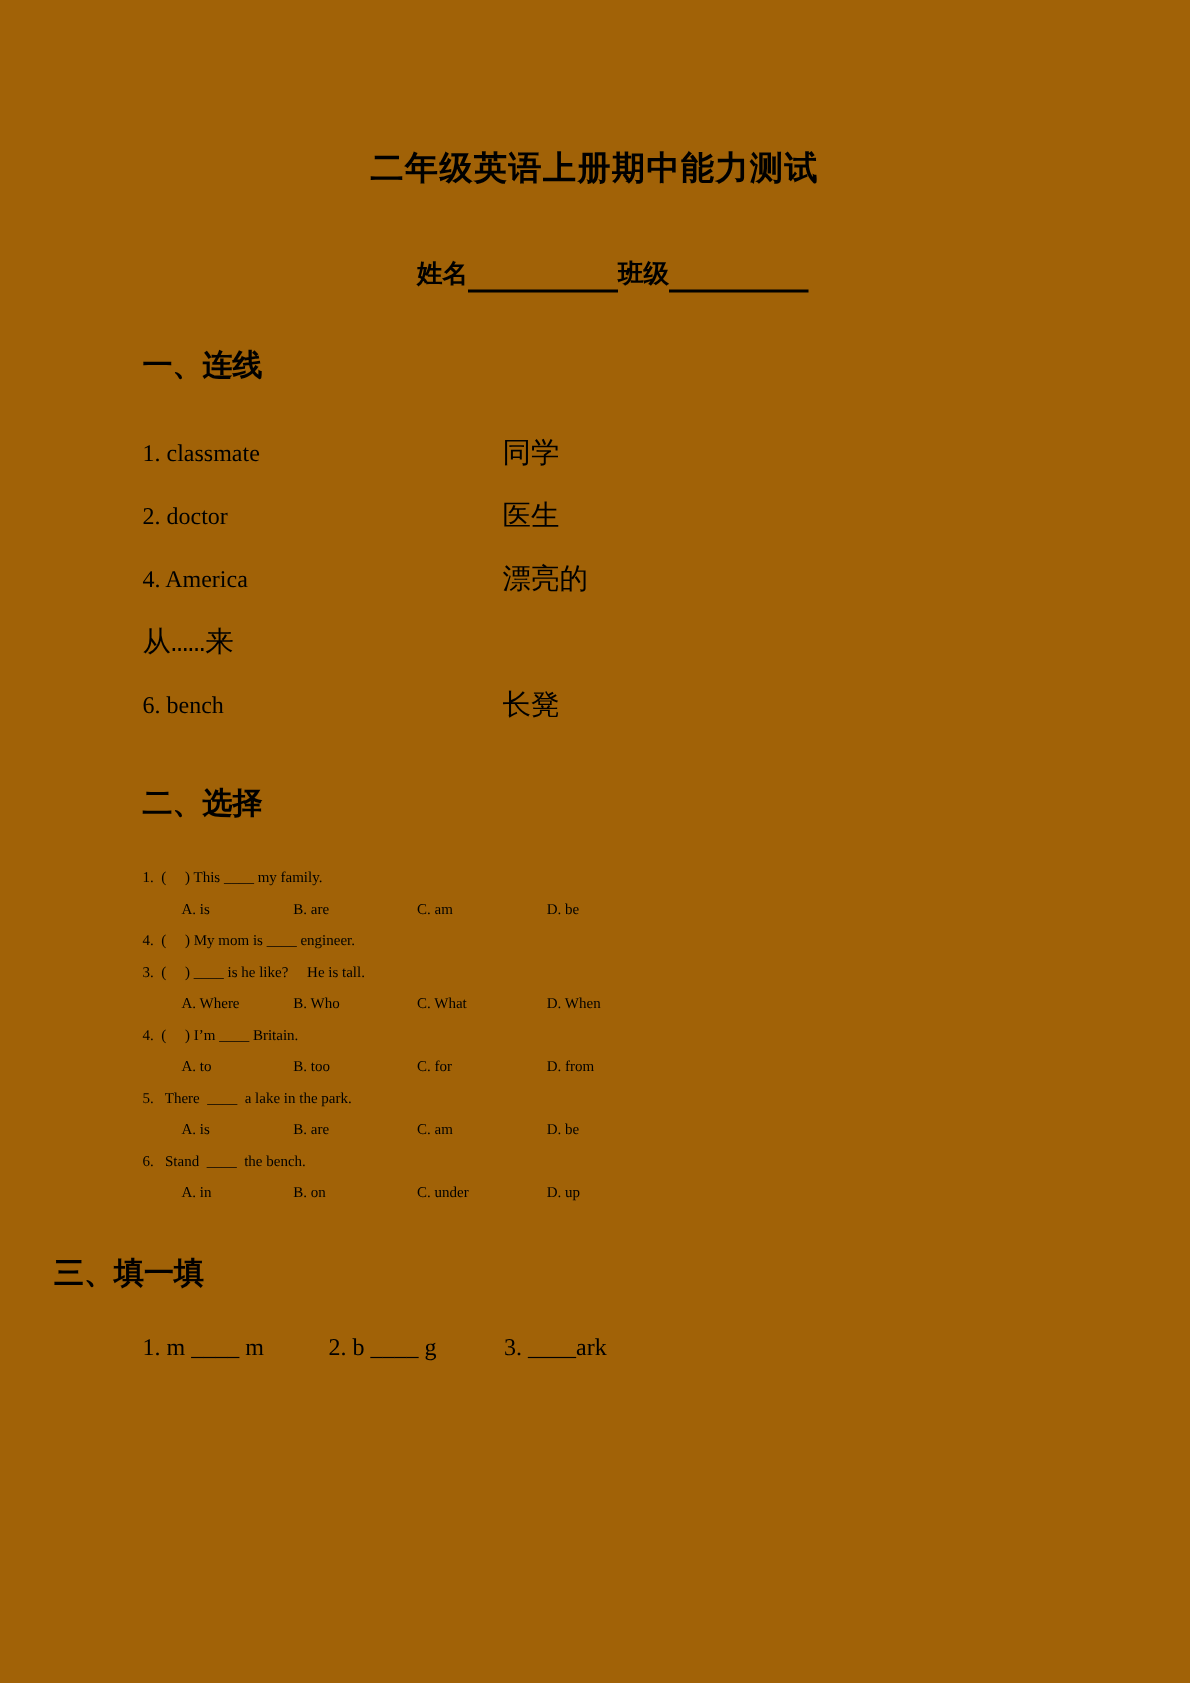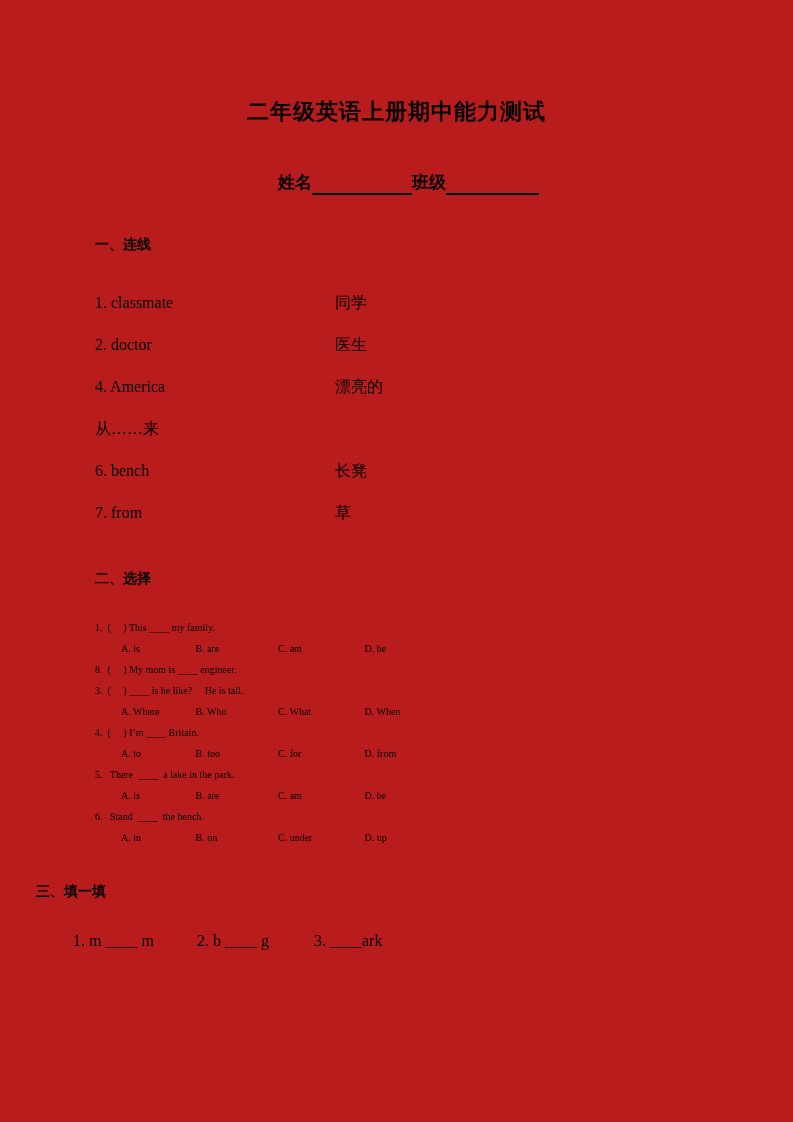--- a/index.html
+++ b/index.html
@@ -5,21 +5,21 @@
   * { margin: 0; padding: 0; box-sizing: border-box; }
   html, body { background: #ffffff; }
   body {
     font-family: "Liberation Serif", "DejaVu Serif", serif;
     color: #000000;
   }
   .page {
     position: relative;
     width: 793px;
     height: 1122px;
-    background: #b91c1c;
+    background: #a16207;
     overflow: hidden;
   }
   .bind { white-space: pre-wrap; }
 
   .title {
     padding-top: 97px;
     text-align: center;
     font-family: "Liberation Sans", "DejaVu Sans", sans-serif;
     font-weight: bold;
     font-size: 22px;
@@ -41,47 +41,47 @@
     height: 1.05em;
     vertical-align: bottom;
   }
   .blank-name { width: 100px; }
   .blank-class { width: 93px; }
 
   .sec {
     margin-left: 95px;
     font-family: "Liberation Sans", "DejaVu Sans", sans-serif;
     font-weight: bold;
-    font-size: 14px;
+    font-size: 20px;
     line-height: 26px;
   }
   .sec1 { margin-top: 36px; }
   .sec2 { margin-top: 42px; }
   .sec3 { margin-top: 30px; margin-left: 36px; }
 
   .match { margin-top: 36px; margin-left: 95px; }
   .match-row {
     display: flex;
     align-items: flex-end;
     line-height: 20px;
     margin-bottom: 22px;
     font-size: 16px;
   }
   .match-en { width: 240px; }
-  .match-zh { font-size: 16px; }
+  .match-zh { font-size: 19px; font-family: Liberation Mono, monospace; }
 
   .choices { margin-top: 26px; margin-left: 95px; font-size: 10px; }
   .q-line { line-height: 21px; }
   .opts { line-height: 21px; padding-left: 26px; }
   .opt { display: inline-block; }
   .o1 { width: 72px; }
   .o2 { width: 80px; }
   .o3 { width: 84px; }
 
-  .fill-line { margin-top: 26px; margin-left: 73px; font-size: 16px; line-height: 21px; }
+  .fill-line { margin-top: 26px; margin-left: 95px; font-size: 16px; line-height: 21px; }
   .fill { display: inline-block; }
   .f1 { width: 120px; }
   .f2 { width: 113px; }
 </style>
 </head>
 <body>
 
 <div class="page">
 
   <h1 class="title bind">二年级英语上册期中能力测试</h1>
@@ -103,42 +103,38 @@
       <span class="match-en bind">4. America</span>
       <span class="match-zh bind">漂亮的</span>
     </div>
     <div class="match-row">
       <span class="match-zh bind">从……来</span>
     </div>
     <div class="match-row">
       <span class="match-en bind">6. bench</span>
       <span class="match-zh bind">长凳</span>
     </div>
-    <div class="match-row">
-      <span class="match-en bind">7. from</span>
-      <span class="match-zh bind">草</span>
-    </div>
   </div>
 
   <h2 class="sec sec2 bind">二、选择</h2>
 
   <div class="choices">
 
     <div class="q-block">
       <div class="q-line bind">1.  (     ) This ____ my family.</div>
       <div class="opts">
         <span class="opt o1 bind">A. is</span>
         <span class="opt o2 bind">B. are</span>
         <span class="opt o3 bind">C. am</span>
         <span class="opt bind">D. be</span>
       </div>
     </div>
 
     <div class="q-block">
-      <div class="q-line bind">8.  (     ) My mom is ____ engineer.</div>
+      <div class="q-line bind">4.  (     ) My mom is ____ engineer.</div>
     </div>
 
     <div class="q-block">
       <div class="q-line bind">3.  (     ) ____ is he like?     He is tall.</div>
       <div class="opts">
         <span class="opt o1 bind">A. Where</span>
         <span class="opt o2 bind">B. Who</span>
         <span class="opt o3 bind">C. What</span>
         <span class="opt bind">D. When</span>
       </div>

